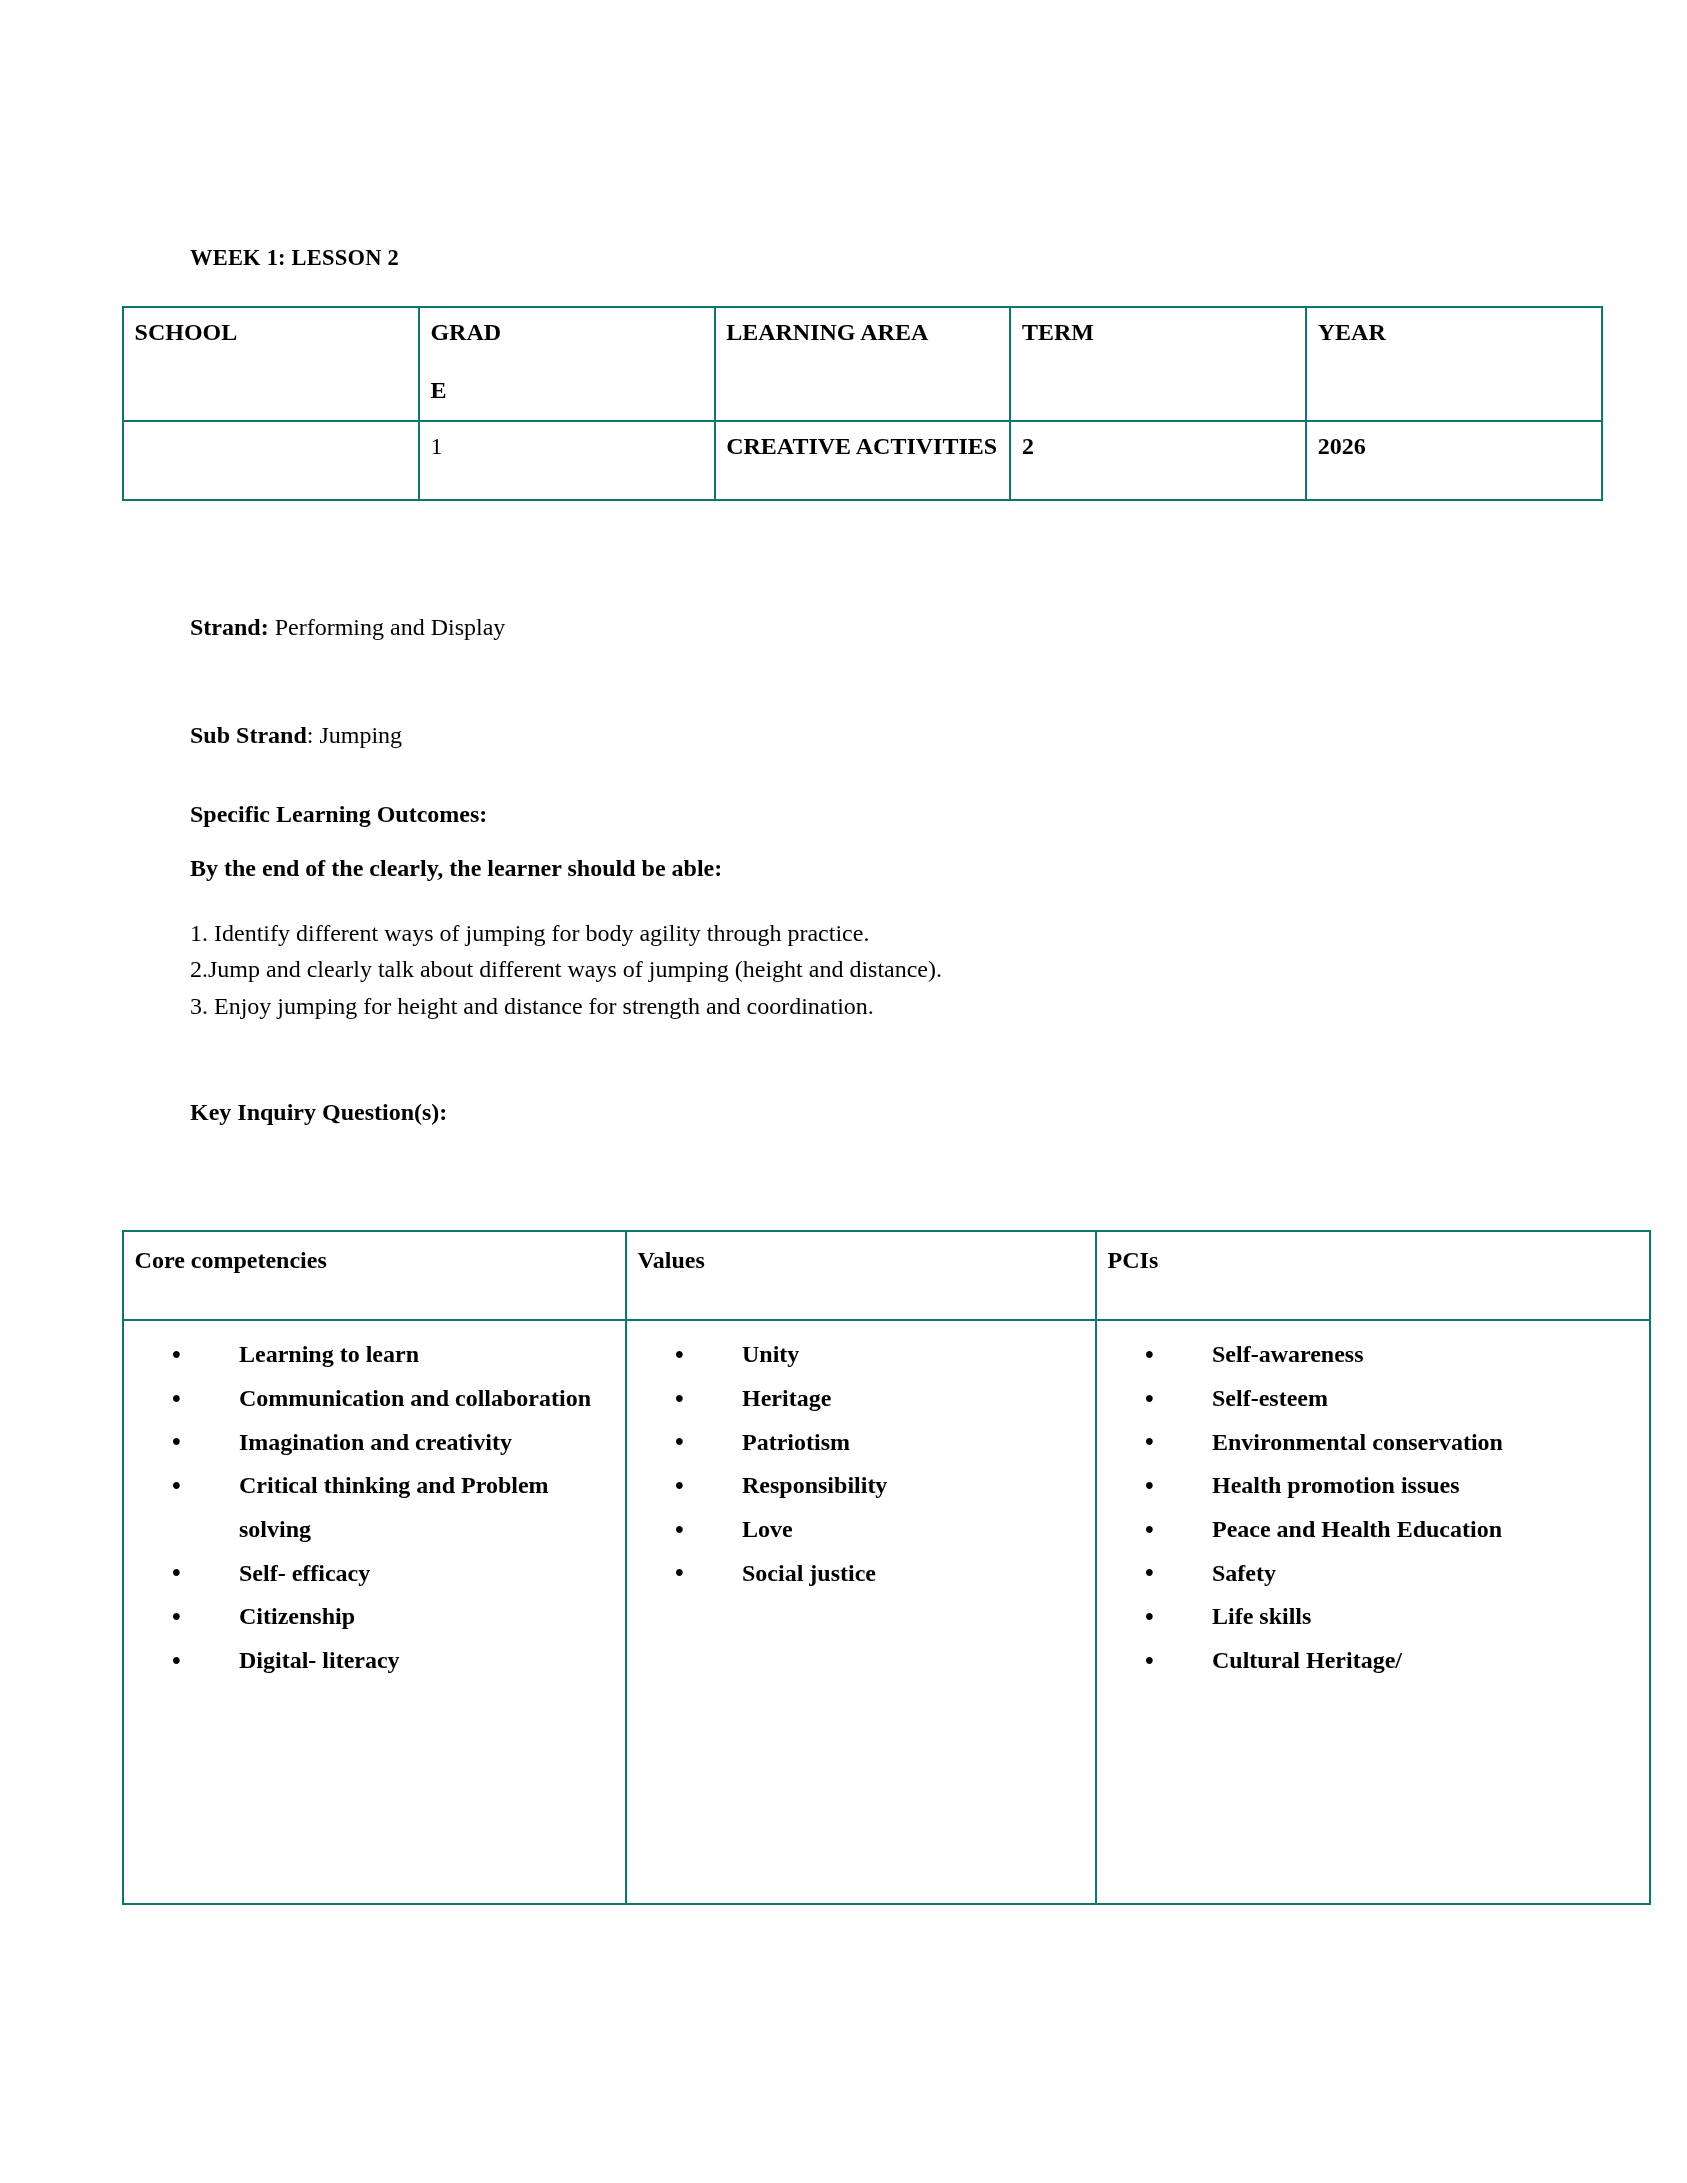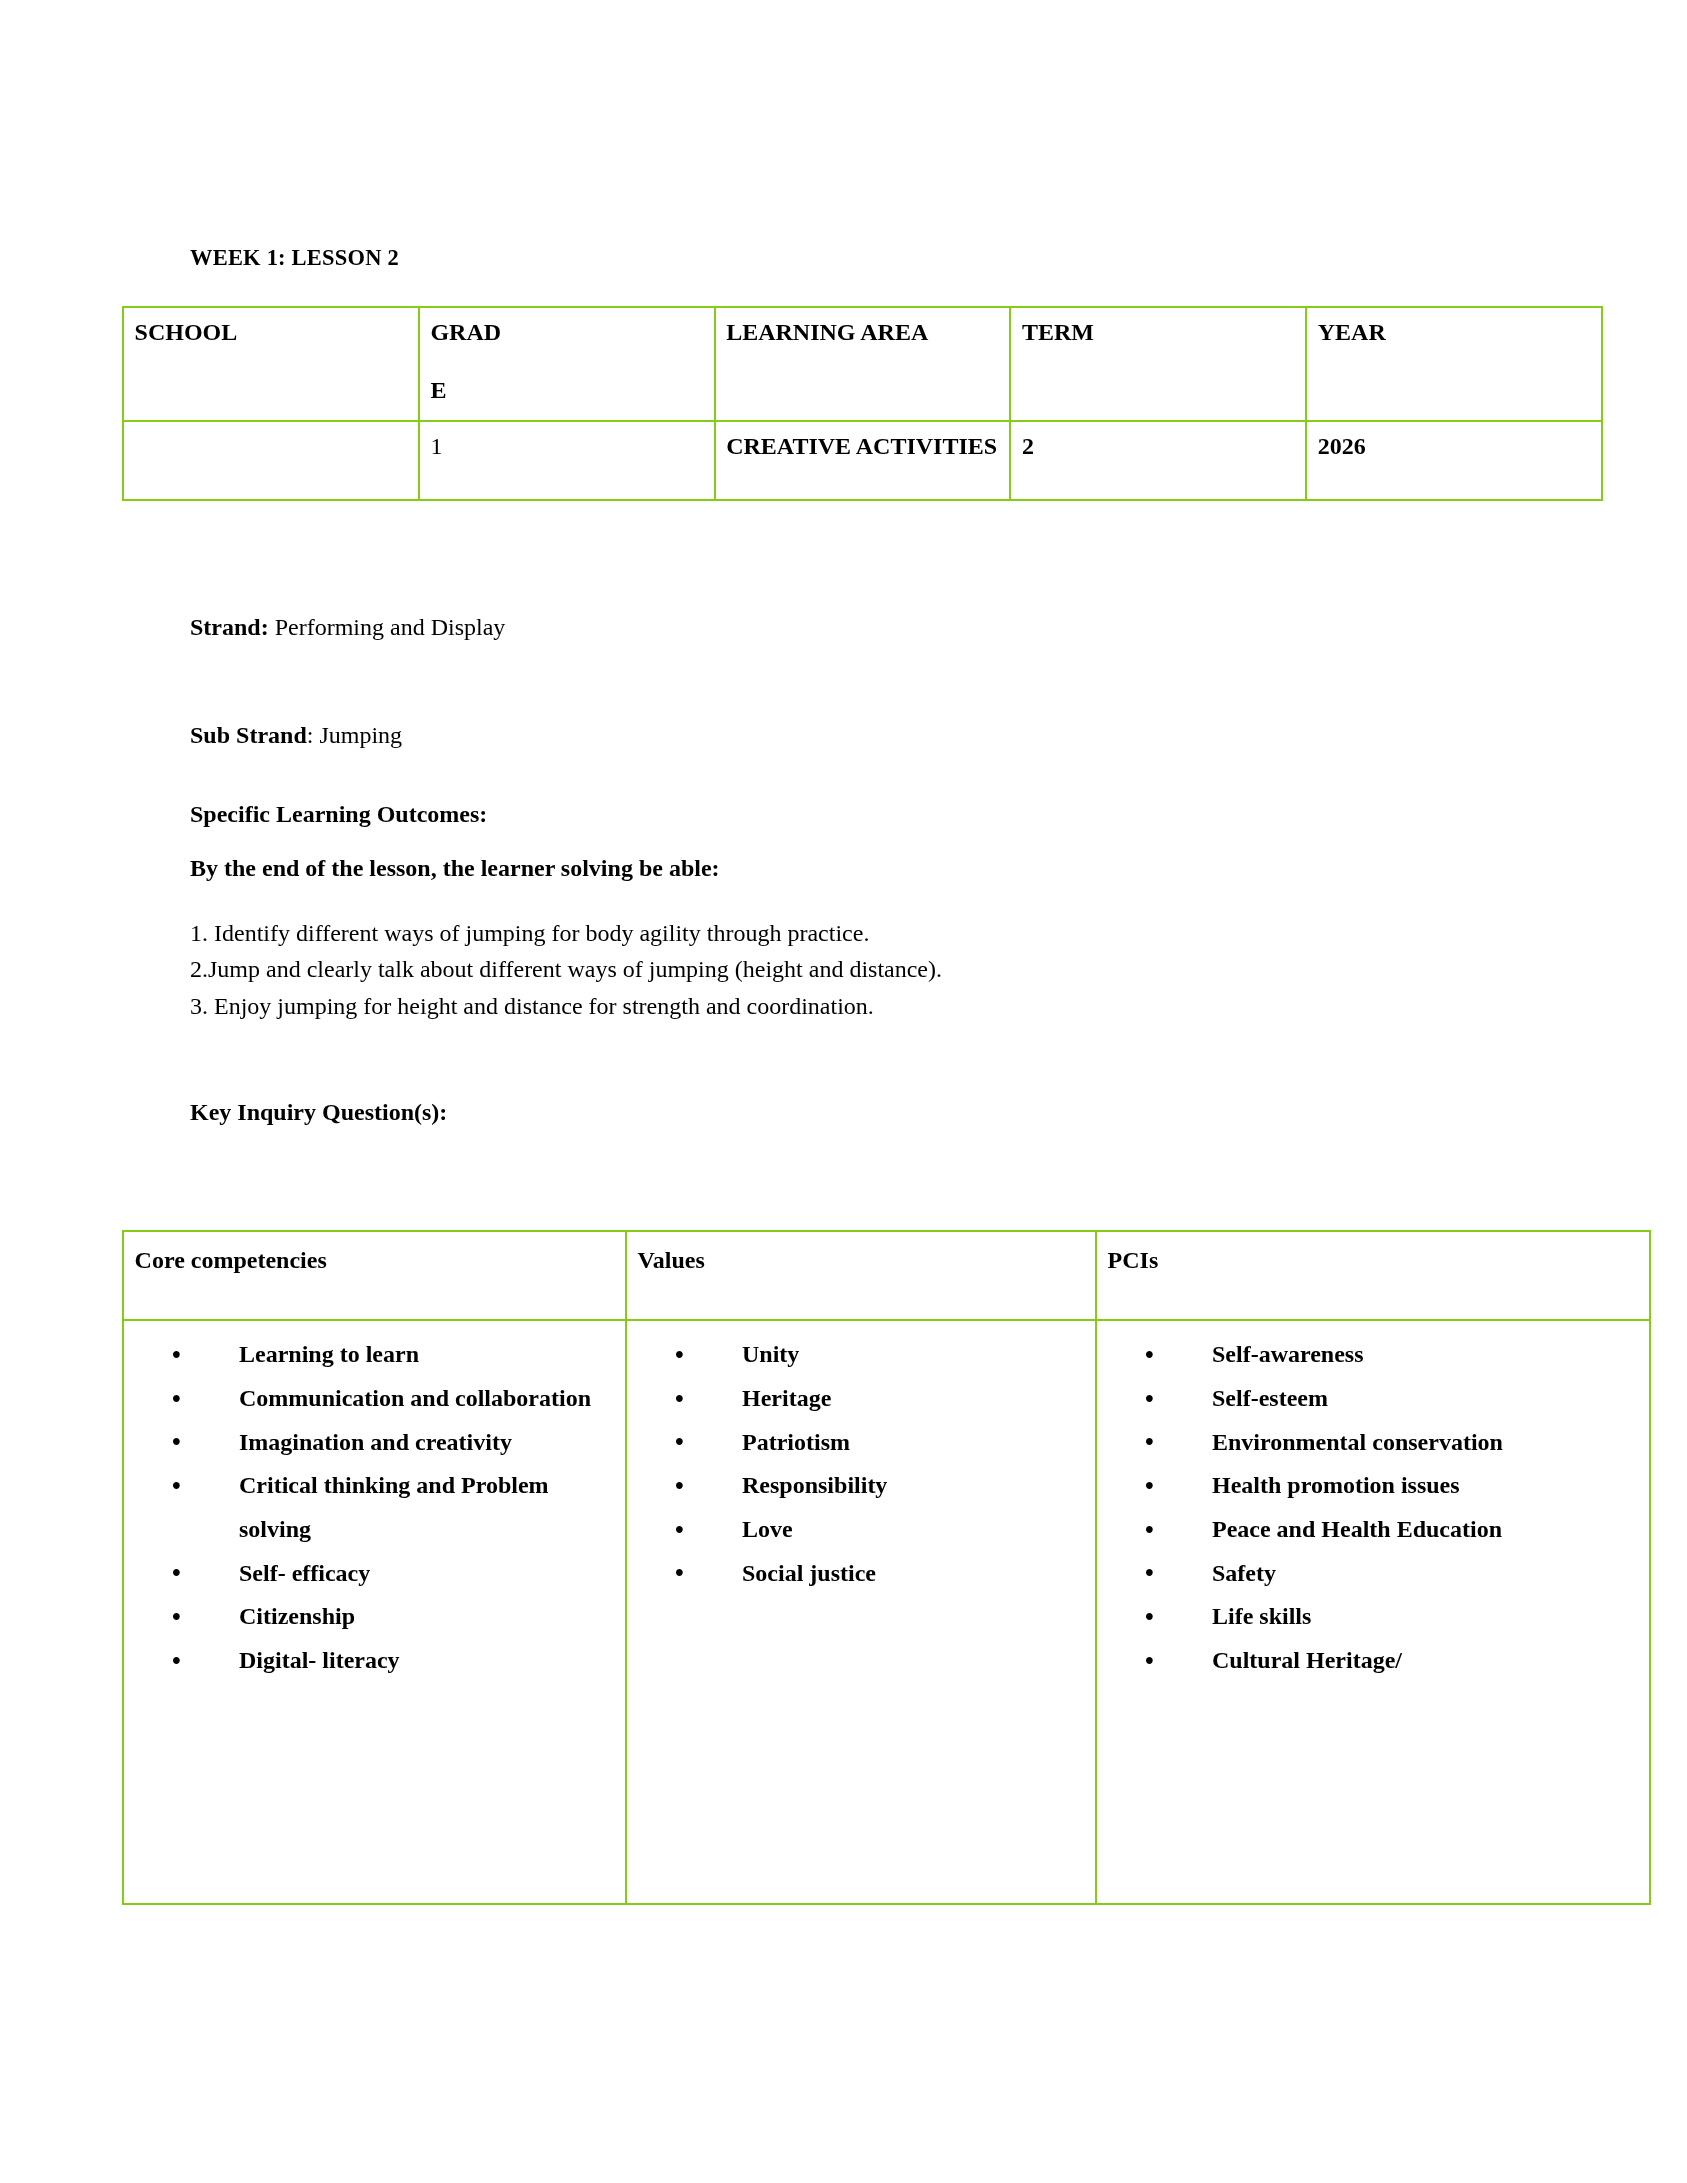--- a/index.html
+++ b/index.html
@@ -28,21 +28,21 @@
     letter-spacing: 0.2px;
     white-space: nowrap;
   }
 
   
   table.grid {
     border-collapse: collapse;
     table-layout: fixed;
   }
   table.grid td {
-    border: 2px solid #84cc16;
+    border: 2px solid #0f766e;
     vertical-align: top;
     padding: 6.6px 9.3px 6.6px 10.6px;
     font-size: 24px;
     line-height: 1.42;
   }
 
   #info-table {
     position: absolute;
     left: 122px;
     top: 306px;
@@ -152,21 +152,21 @@
   <div class="prose line" id="strand-line">
     <span class="lbl">Strand:</span><span class="val">&nbsp;<span>Performing and Display</span></span>
   </div>
 
   <div class="prose line" id="substrand-line">
     <span class="lbl">Sub Strand</span><span class="val">: Jumping</span>
   </div>
 
   <div class="prose line" id="slo-heading">Specific Learning Outcomes:</div>
 
-  <div class="prose line" id="slo-subhead">By the end of the lesson, the learner solving be able:</div>
+  <div class="prose line" id="slo-subhead">By the end of the clearly, the learner should be able:</div>
 
   <div class="prose" id="outcomes">
     <div class="line">1. Identify different ways of jumping for body agility through practice.</div>
     <div class="line">2.Jump and clearly talk about different ways of jumping (height and distance).</div>
     <div class="line">3. Enjoy jumping for height and distance for strength and coordination.</div>
   </div>
 
   <div class="prose line" id="kiq-heading">Key Inquiry Question(s):</div>
 
   <table class="grid" id="cvp-table">

